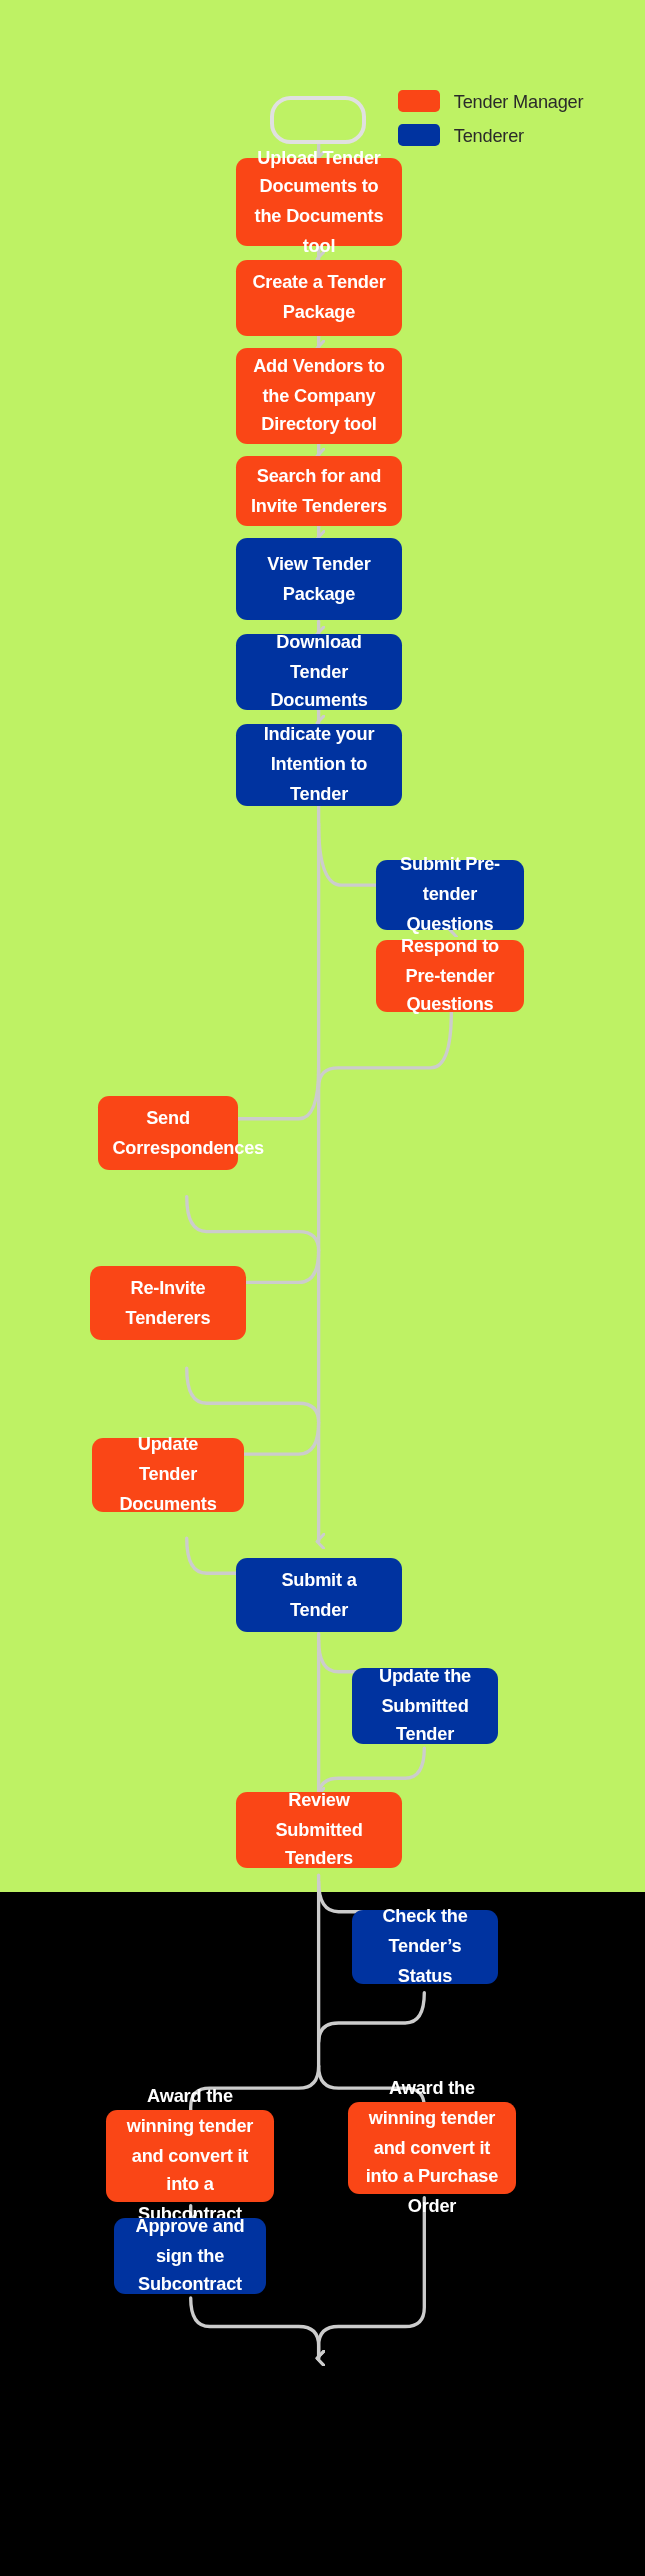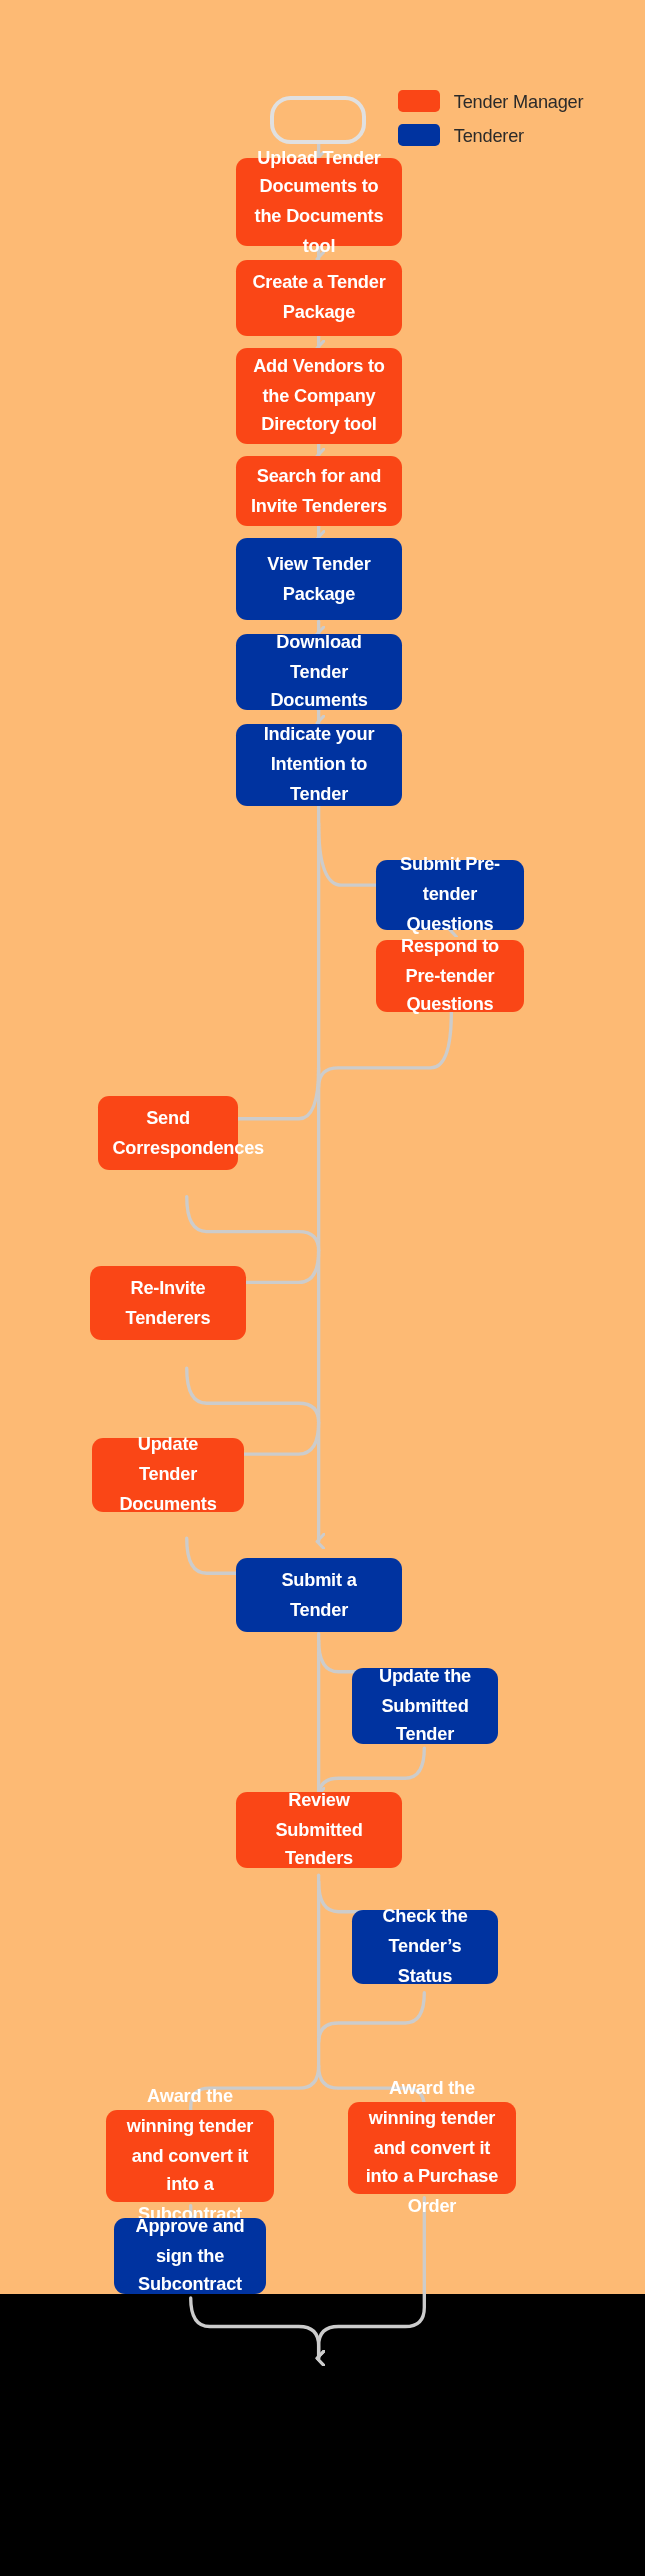--- a/index.html
+++ b/index.html
@@ -10,22 +10,22 @@
   body {
     width: 646px;
     height: 2576px;
     font-family: "Liberation Sans", sans-serif;
     overflow: hidden;
     position: relative;
   }
   #diagram-root {
     position: relative;
     width: 646px;
-    height: 2294px;
-    background: #fdba74;
+    height: 1892px;
+    background: #bef264;
   }
   svg.edge-layer {
     position: absolute;
     top: 0;
     left: 0;
     width: 646px;
     height: 2576px;
     pointer-events: none;
   }
   .node {

